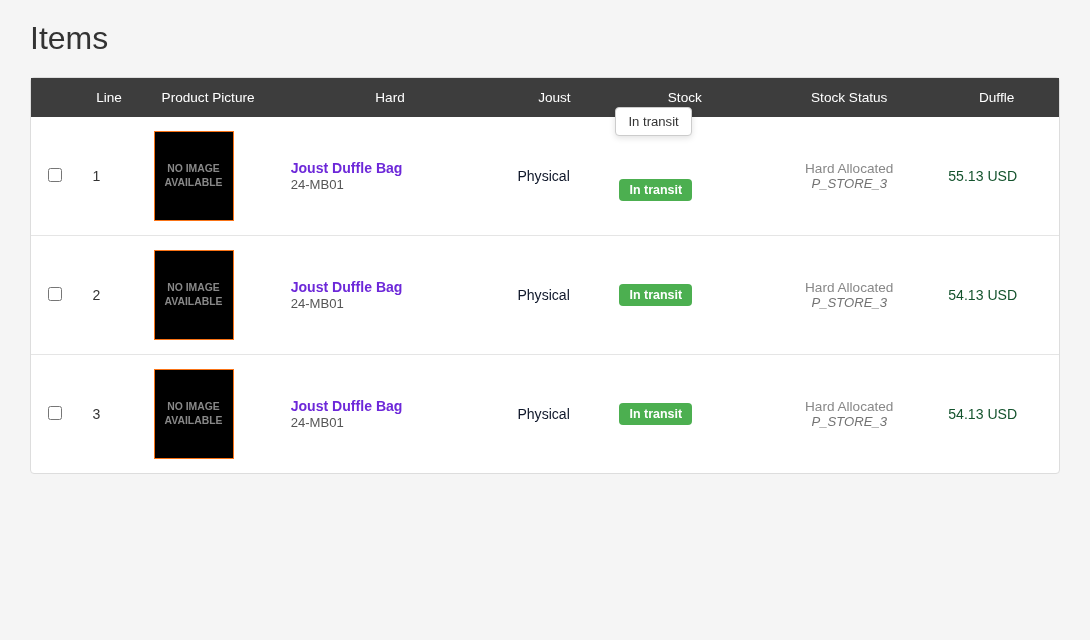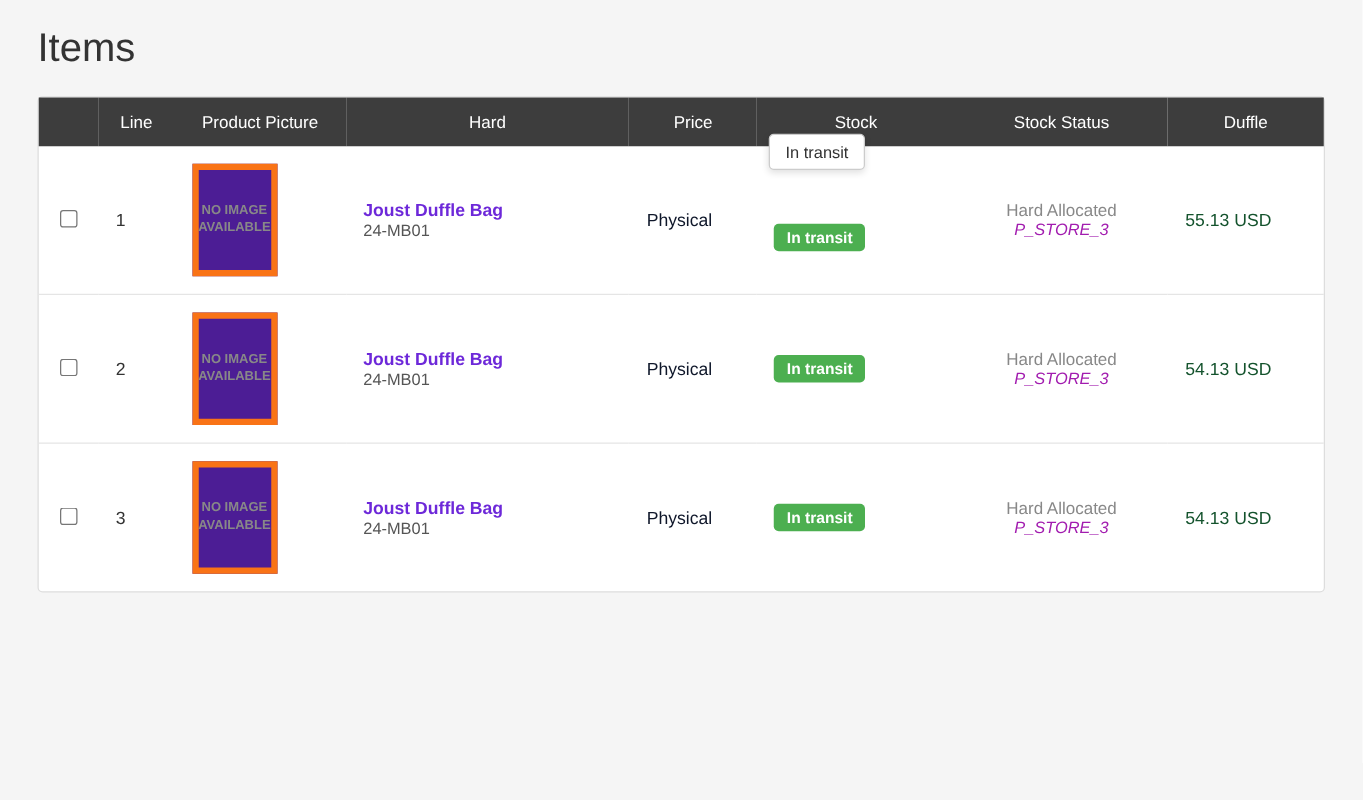--- a/index.html
+++ b/index.html
@@ -57,24 +57,24 @@
     }
     .line-cell {
       width: 40px;
       font-weight: 400;
       color: #333;
     }
     .product-picture-cell {
       width: 120px;
     }
     .no-image-box {
-      width: 68px;
+      width: 80px;
       height: 90px;
-      border: 5px solid #f97316;
-      background: #4c1d95;
+      border: 1px solid #f97316;
+      background: #000000;
       display: flex;
       align-items: center;
       justify-content: center;
       flex-direction: column;
       text-align: center;
     }
     .no-image-box span {
       font-size: 0.65rem;
       color: #888;
       font-weight: 600;
@@ -130,21 +130,21 @@
     .stock-cell {
       width: 150px;
       text-align: center;
     }
     .stock-label {
       color: #888;
       font-size: 0.85rem;
     }
     .stock-sub {
       font-style: italic;
-      color: #a21caf;
+      color: #737373;
       font-size: 0.82rem;
     }
     .price-cell {
       width: 110px;
       color: #14532d;
       font-size: 0.88rem;
     }
     input[type="checkbox"] {
       width: 14px;
       height: 14px;
@@ -157,21 +157,21 @@
 <h1>Items</h1>
 
 <div class="table-wrapper">
   <table>
     <thead>
       <tr>
         <th></th>
         <th>Line</th>
         <th>Product Picture</th>
         <th>Hard</th>
-        <th>Price</th>
+        <th>Joust</th>
         <th>Stock</th>
         <th>Stock Status</th>
         <th>Duffle</th>
       </tr>
     </thead>
     <tbody id="table-body">
     <tr>
     <td class="checkbox-cell">
       <input type="checkbox" style="">
     </td>

